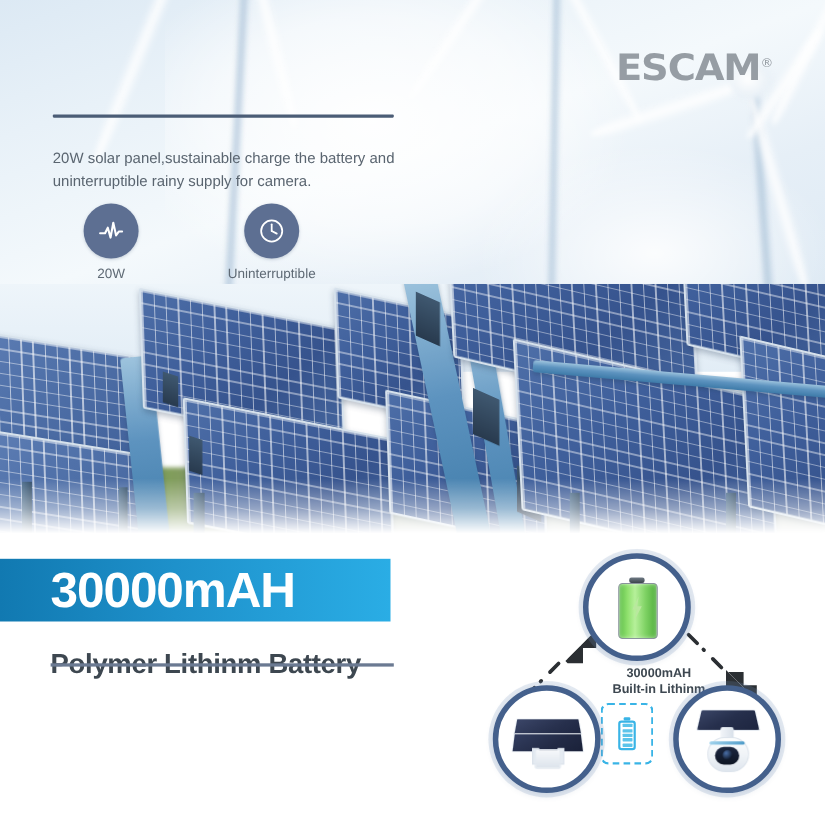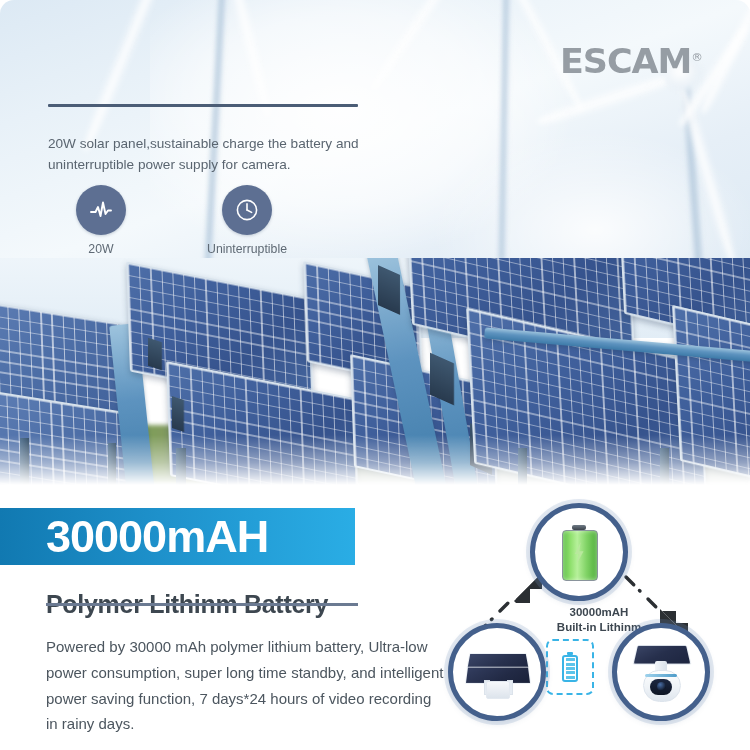--- a/index.html
+++ b/index.html
@@ -1,17 +1,17 @@
 <!DOCTYPE html>
 <html><head>
 <meta charset="utf-8">
 <style>
   html,body{margin:0;padding:0;background:#fff;}
   body{width:750px;height:750px;overflow:hidden;font-family:"Liberation Sans",sans-serif;}
-  #page{position:relative;width:750px;height:750px;background:#ffffff;overflow:hidden;border-radius:14px;}
+  #page{position:relative;width:750px;height:750px;background:#ffffff;overflow:hidden;}
 
   
   #hero{position:absolute;left:0;top:0;width:750px;height:485px;overflow:hidden;}
 
   
   .sky{position:absolute;left:0;top:0;width:750px;height:300px;
        background:linear-gradient(160deg,#dce9f4 0%,#e8f1f8 22%,#f4f9fc 48%,#e6eff7 70%,#dbe8f3 100%);}
   .sky-glow{position:absolute;left:150px;top:-40px;width:420px;height:300px;
        background:radial-gradient(ellipse at 45% 50%,rgba(255,255,255,.95) 0%,rgba(255,255,255,.55) 45%,rgba(255,255,255,0) 72%);}
   .sky-glow2{position:absolute;left:430px;top:130px;width:330px;height:200px;
@@ -188,21 +188,21 @@
       <div class="blade" style="left:706px;top:16px;width:15px;height:120px;transform:rotate(34deg);"></div>
       <div class="hub" style="left:664px;top:58px;width:40px;height:34px;"></div>
     </div>
     <div>
       <div class="blade" style="left:724px;top:-10px;width:14px;height:130px;transform:rotate(26deg);"></div>
     </div>
 
     <div id="logo"><span>ESCAM</span><span class="reg">®</span></div>
 
     <div id="hero-rule"></div>
-    <p id="hero-sub">20W solar panel,sustainable charge the battery and uninterruptible power supply for camera.</p>
+    <p id="hero-sub">20W solar panel,sustainable charge the battery and uninterruptible rainy supply for camera.</p>
 
     <div id="features">
 
       <div class="feat">
         <div class="disc">
           <svg width="28" height="28" viewBox="0 0 28 28" aria-hidden="true">
             <polyline points="4,16 8.5,16 11,11 13.5,20 16,6.5 18.5,18 21,14.5 24,14.5" fill="none" stroke="#ffffff" stroke-width="1.9" stroke-linecap="round" stroke-linejoin="round"></polyline>
           </svg>
         </div>
         <div class="cap">20W</div>
@@ -257,21 +257,20 @@
 
   </section>
 
   <section id="bottom">
 
     <div id="bat-bar">
       <span>30000mAH</span>
     </div>
     <h2 id="bat-sub">Polymer Lithinm Battery</h2>
     <div id="bat-rule"></div>
-    <p id="bat-body">Powered by 30000 mAh polymer lithium battery, Ultra-low power consumption, super long time standby,  and intelligent power saving function, 7 days*24 hours of video recording in rainy days.</p>
 
     <div id="diagram">
 
       <svg class="arrow" style="left:38px;top:78px;" width="86" height="70" viewBox="0 0 86 70">
         <path d="M8 62 L22 48 M30 40 L42 28" stroke="#2b2f33" stroke-width="3.4" stroke-linecap="round" stroke-dasharray="11 8" fill="none"></path>
         <path d="M44 30 L72 2 L72 18 L60 18 L60 32 L46 32 Z" fill="#2b2f33"></path>
         <path d="M46 28 L70 4 L70 16 L58 16 L58 30 Z" fill="#2b2f33"></path>
       </svg>
 
       <svg class="arrow" style="left:190px;top:80px;" width="86" height="72" viewBox="0 0 86 72">

